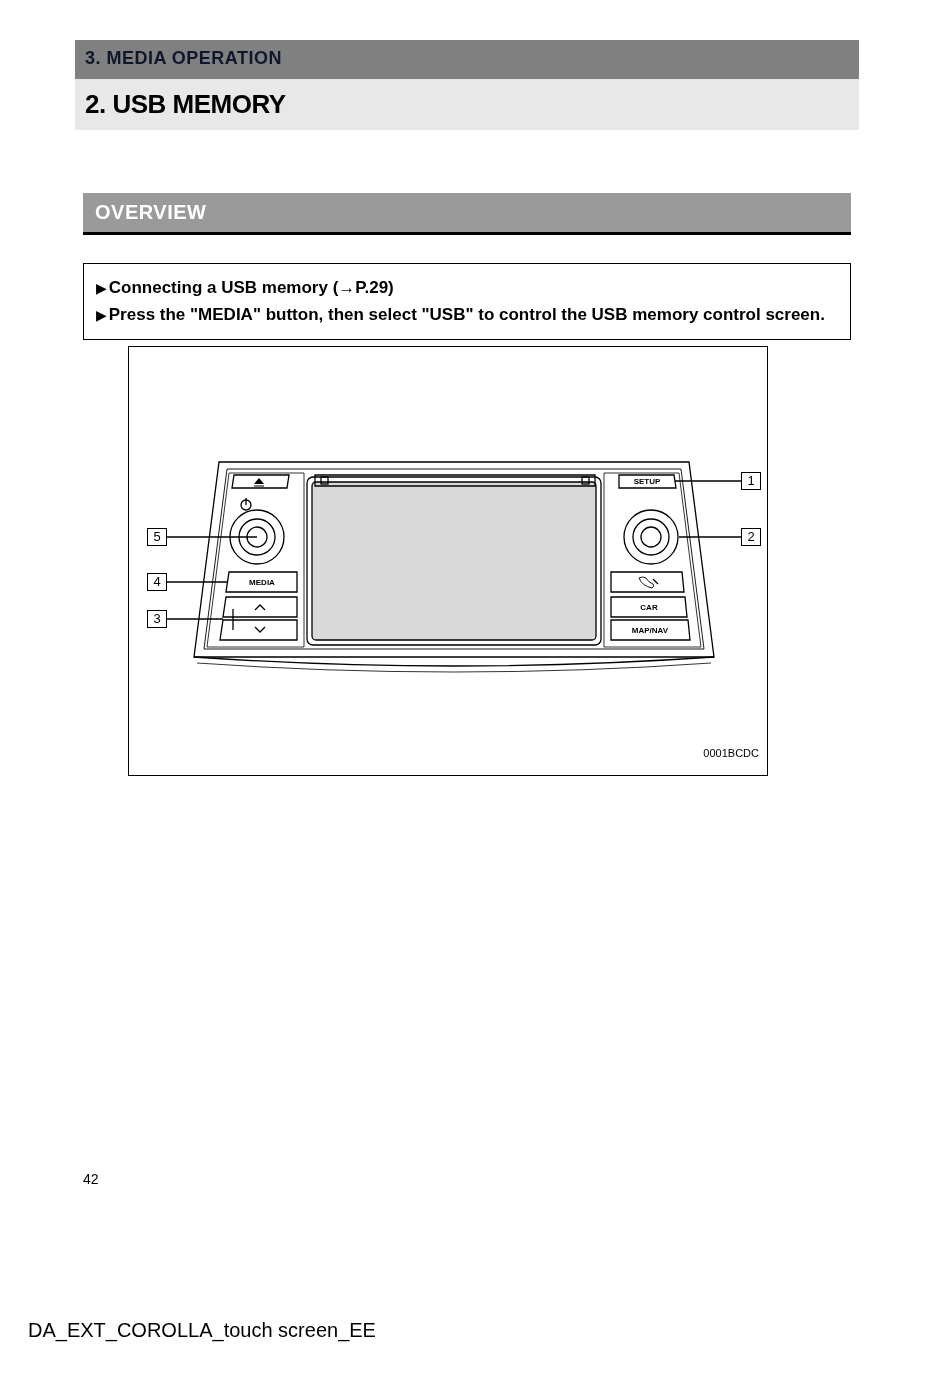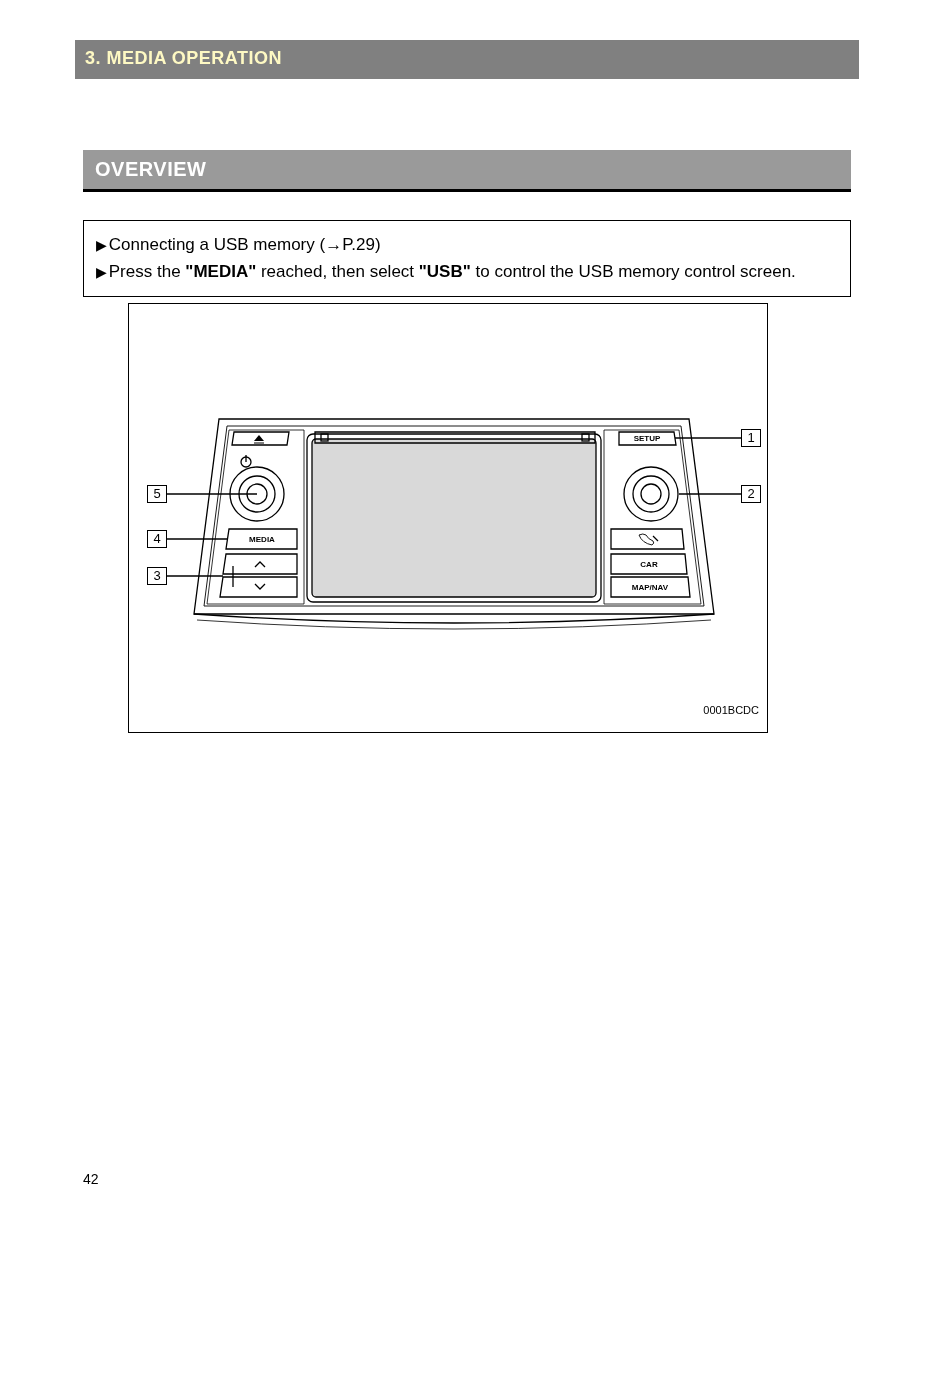--- a/index.html
+++ b/index.html
@@ -14,37 +14,37 @@
       margin: 0 auto;
       color: #000;
     }
     .page {
       padding: 40px 75px 30px 75px;
       min-height: 1387px;
       position: relative;
     }
     .section-header {
       background: #808080;
-      color: #fef9c3;
+      color: #0f172a;
       font-weight: bold;
       font-size: 18px;
       padding: 8px 10px 10px 10px;
       letter-spacing: 0.5px;
     }
     .page-title-bar {
       background: #e8e8e8;
       padding: 10px 10px 10px 10px;
     }
     .page-title {
       font-size: 26px;
       font-weight: bold;
       letter-spacing: -0.5px;
     }
     .content {
-      padding: 16px 8px;
+      padding: 8px 8px;
     }
     .overview-bar {
       background: #9a9a9a;
       color: #fff;
       font-weight: bold;
       font-size: 20px;
       padding: 8px 12px;
       margin-top: 55px;
       border-bottom: 3px solid #000;
       letter-spacing: 0.5px;
@@ -66,20 +66,21 @@
     }
     .arrow {
       flex: 0 0 auto;
       margin-right: 2px;
       font-size: 14px;
       line-height: 24px;
     }
     .info-text {
       flex: 1;
       text-align: justify;
+      font-weight: bold;
     }
     .control-panel-heading {
       margin-top: 22px;
       margin-left: 35px;
       font-size: 17px;
       font-weight: bold;
     }
     .sq {
       display: inline-block;
       width: 14px;
@@ -134,34 +135,37 @@
     .btn-label {
       font-family: Arial, sans-serif;
     }
   </style>
 </head>
 <body>
 
 <div class="page">
 
   <div class="section-header">3. MEDIA OPERATION</div>
+  <div class="page-title-bar">
+    <div class="page-title">2. USB MEMORY</div>
+  </div>
 
   <div class="content">
 
     <div class="overview-bar">OVERVIEW</div>
 
     <div class="info-box">
       <div class="info-line">
         <span class="arrow">▶</span>
         <span class="info-text">Connecting a USB memory (→P.29)</span>
       </div>
       <div class="info-line">
         <span class="arrow">▶</span>
         <span class="info-text">
-          <span>Press the </span><b>"MEDIA"</b><span> reached, then select </span><b>"USB"</b><span> to control the USB memory control screen.</span>
+          <span>Press the </span><b>"MEDIA"</b><span> button, then select </span><b>"USB"</b><span> to control the USB memory control screen.</span>
         </span>
       </div>
     </div>
 
 
     <div class="diagram-frame">
 
       <svg class="diagram-svg" width="640" height="430" viewBox="0 0 640 430">
         <g stroke="#000" stroke-width="1.3" fill="none">
 
@@ -237,13 +241,14 @@
       <div class="callout-box" style="left:18px; top:263px;">3</div>
       <div class="callout-box" style="left:18px; top:226px;">4</div>
       <div class="callout-box" style="left:18px; top:181px;">5</div>
 
       <div class="diagram-code">0001BCDC</div>
     </div>
 
   </div>
 
   <div class="page-number">42</div>
+  <div class="footer-text">DA_EXT_COROLLA_touch screen_EE</div>
 </div>
 
 </body></html>

